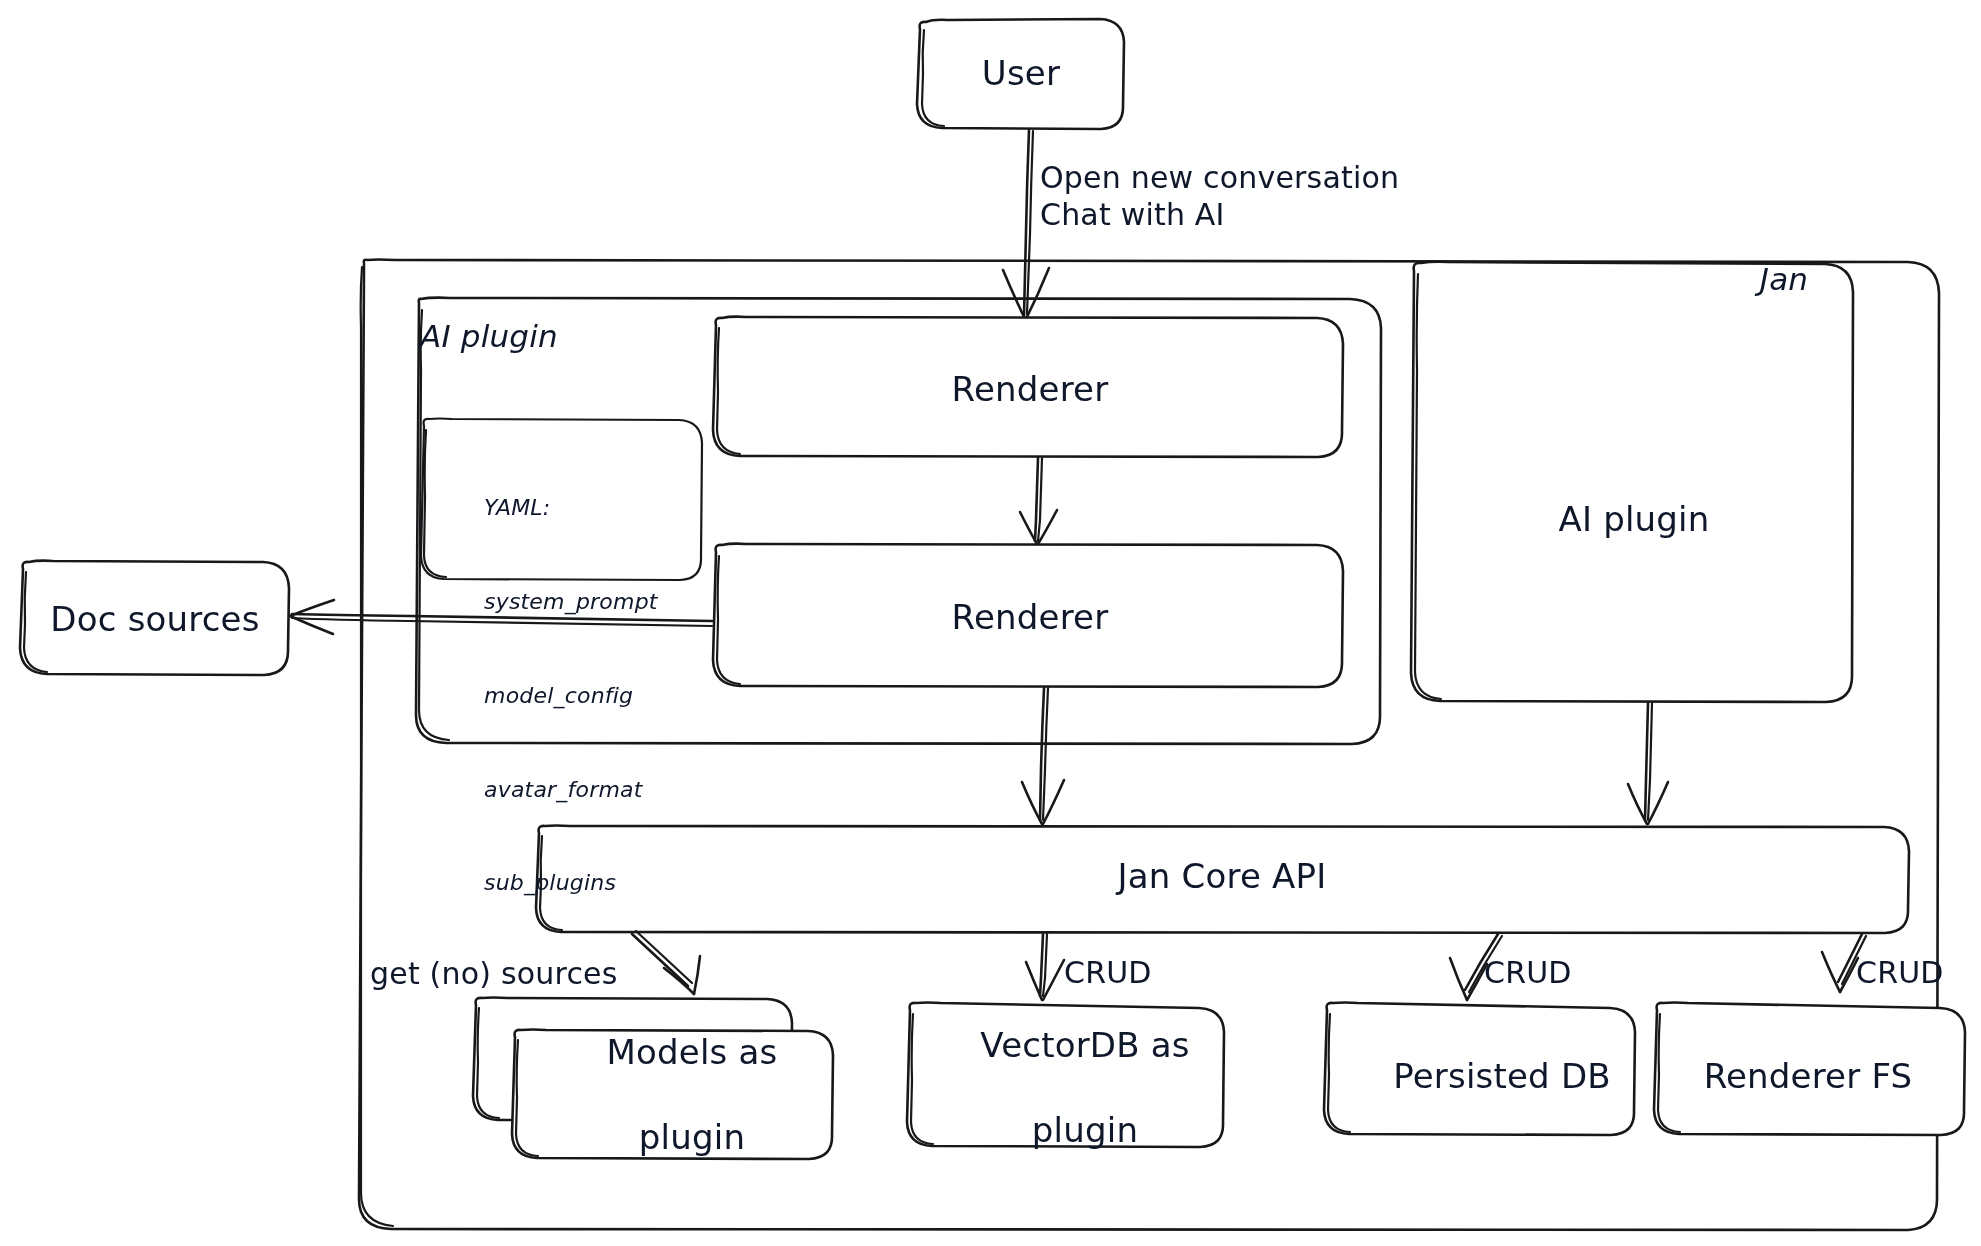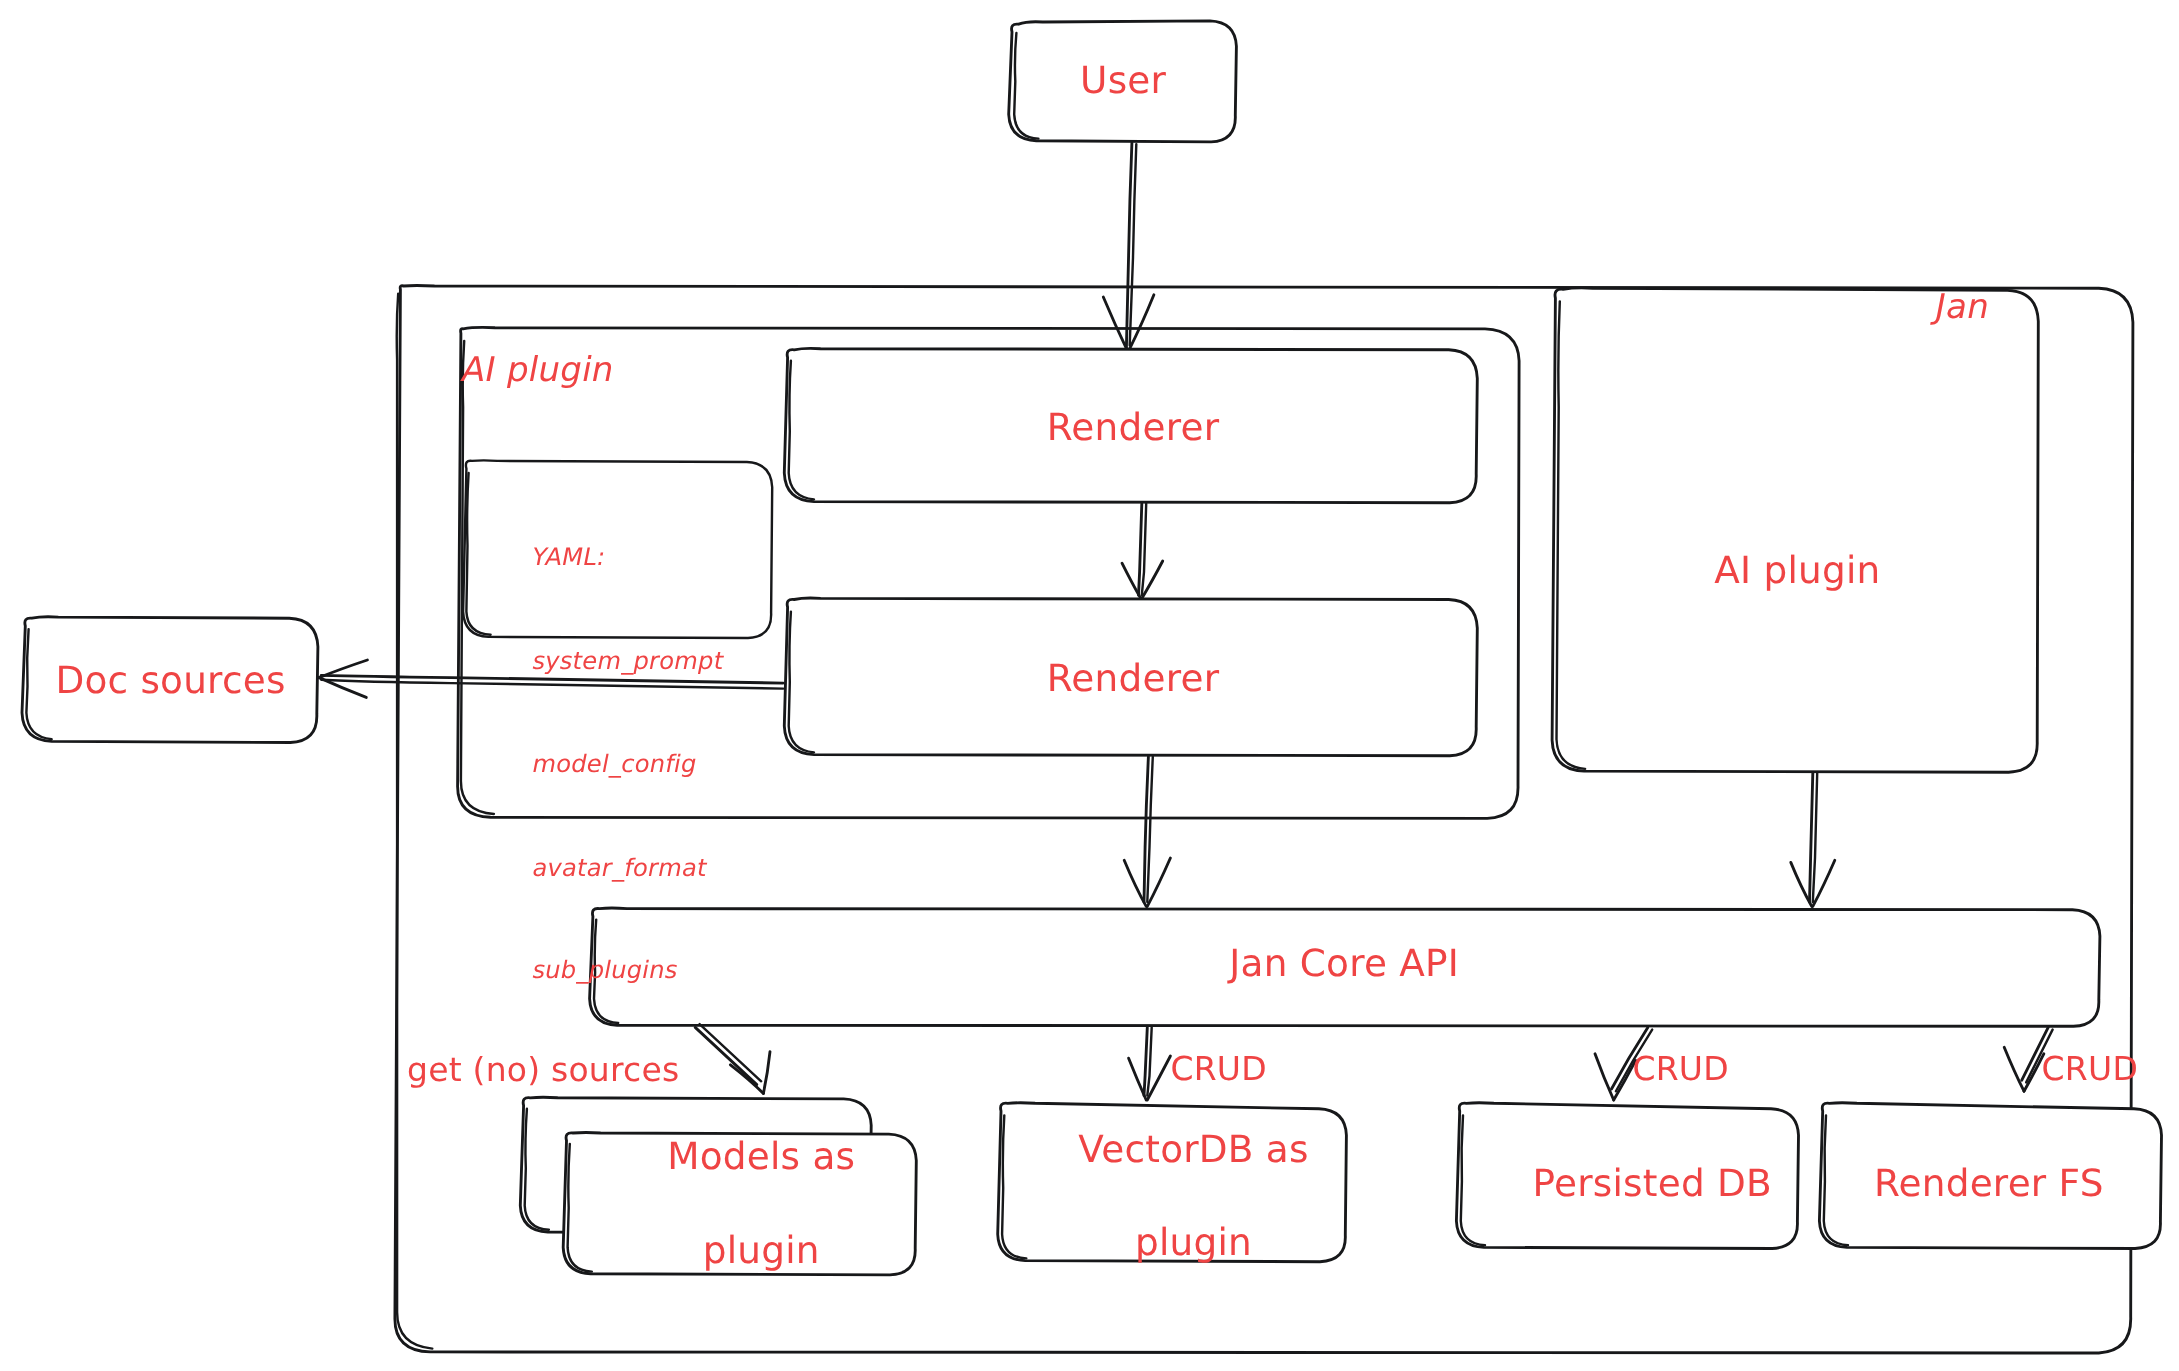--- a/index.html
+++ b/index.html
@@ -20,21 +20,21 @@
   }
   #sketch {
     position: absolute;
     left: 0;
     top: 0;
     width: 1981px;
     height: 1246px;
   }
   .lbl {
     position: absolute;
-    color: #ef4444;
+    color: #0f172a;
     font-family: "DejaVu Sans", sans-serif;
     font-weight: 400;
     white-space: pre;
     line-height: 1.22;
     letter-spacing: 0.2px;
   }
   .node-label {
     text-align: center;
     transform: translate(-50%, -50%);
     font-size: 34px;
@@ -215,20 +215,21 @@
     </g>
 
   </svg>
 
   <div class="lbl group-label" style="left:1784px; top:280px; transform:translate(-50%,-50%);">Jan</div>
 
   <div class="lbl group-label" style="left:420px; top:318px;">AI plugin</div>
 
   <div class="lbl node-label" style="left:1021px; top:74px;">User</div>
 
+  <div class="lbl edge-label" style="left:1040px; top:160px;"><span>Open new conversation</span><br><span>Chat with AI</span></div>
 
   <div class="lbl node-label" style="left:1030px; top:390px;">Renderer</div>
 
   <div class="lbl node-label" style="left:1030px; top:618px;">Renderer</div>
 
   <div class="lbl node-label" style="left:1634px; top:520px;">AI plugin</div>
 
   <div class="lbl node-label" style="left:155px; top:620px;">Doc sources</div>
 
   <div class="lbl yaml-label" style="left:444px; top:430px;">

